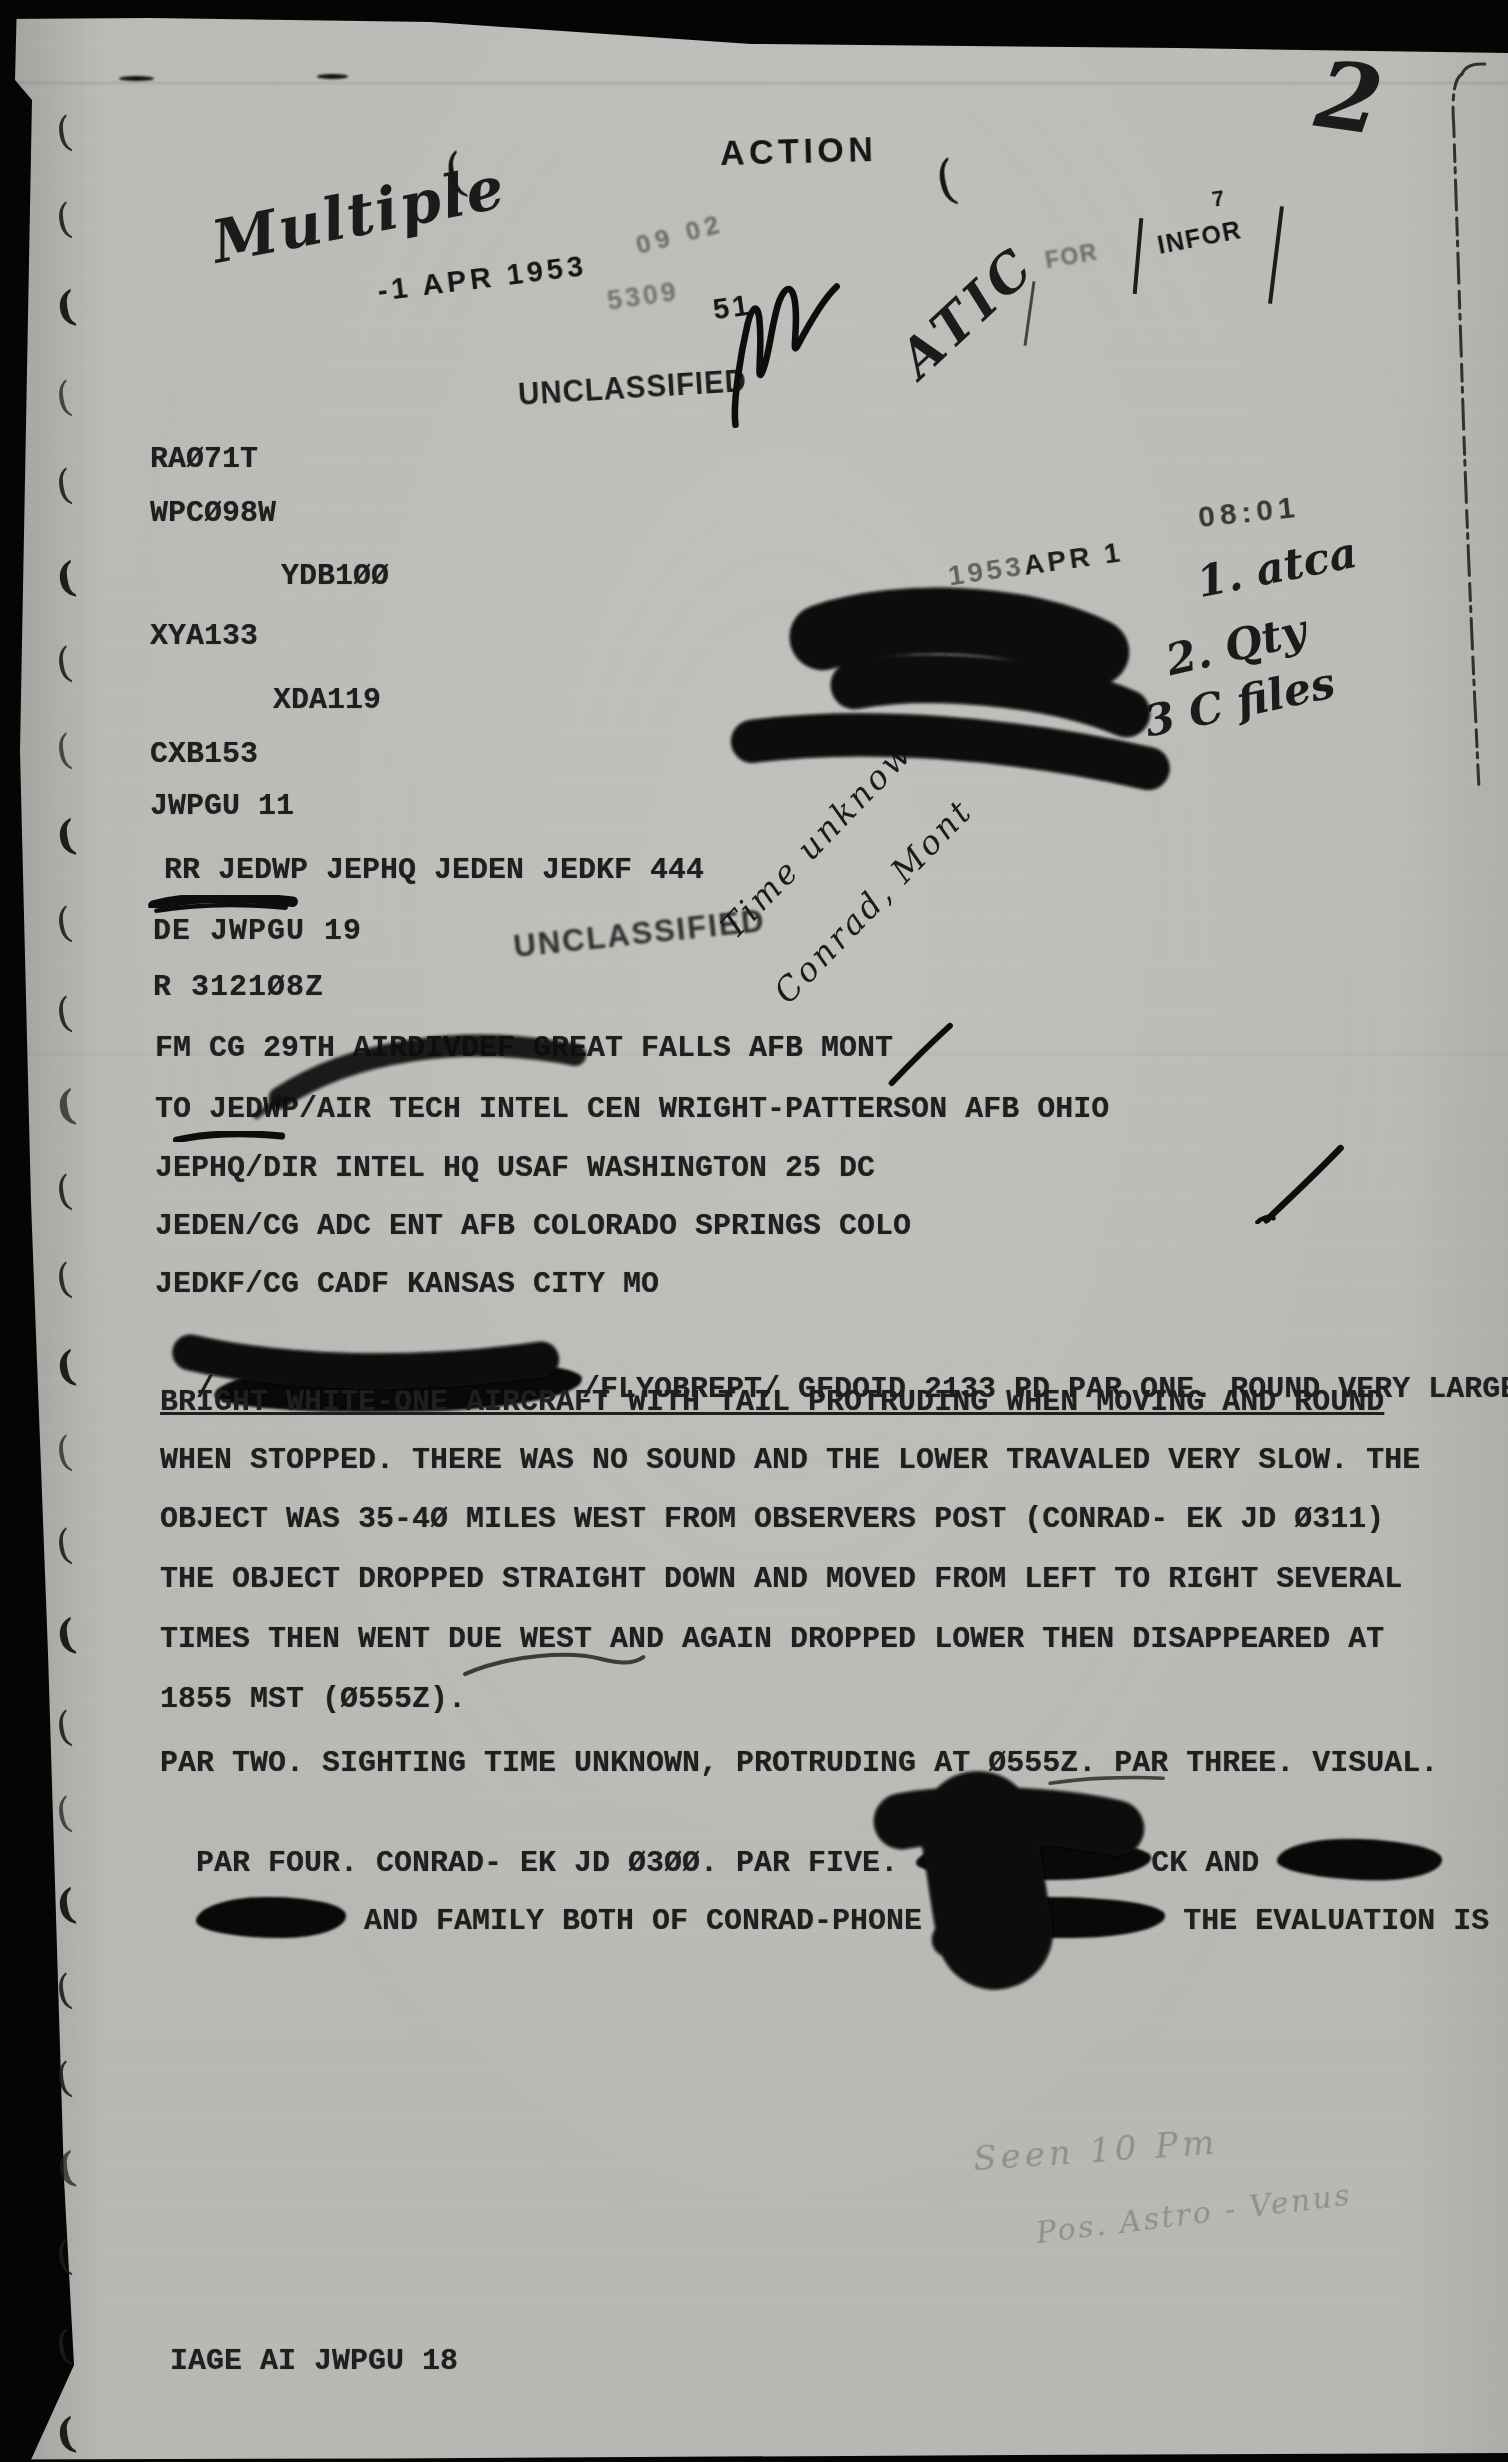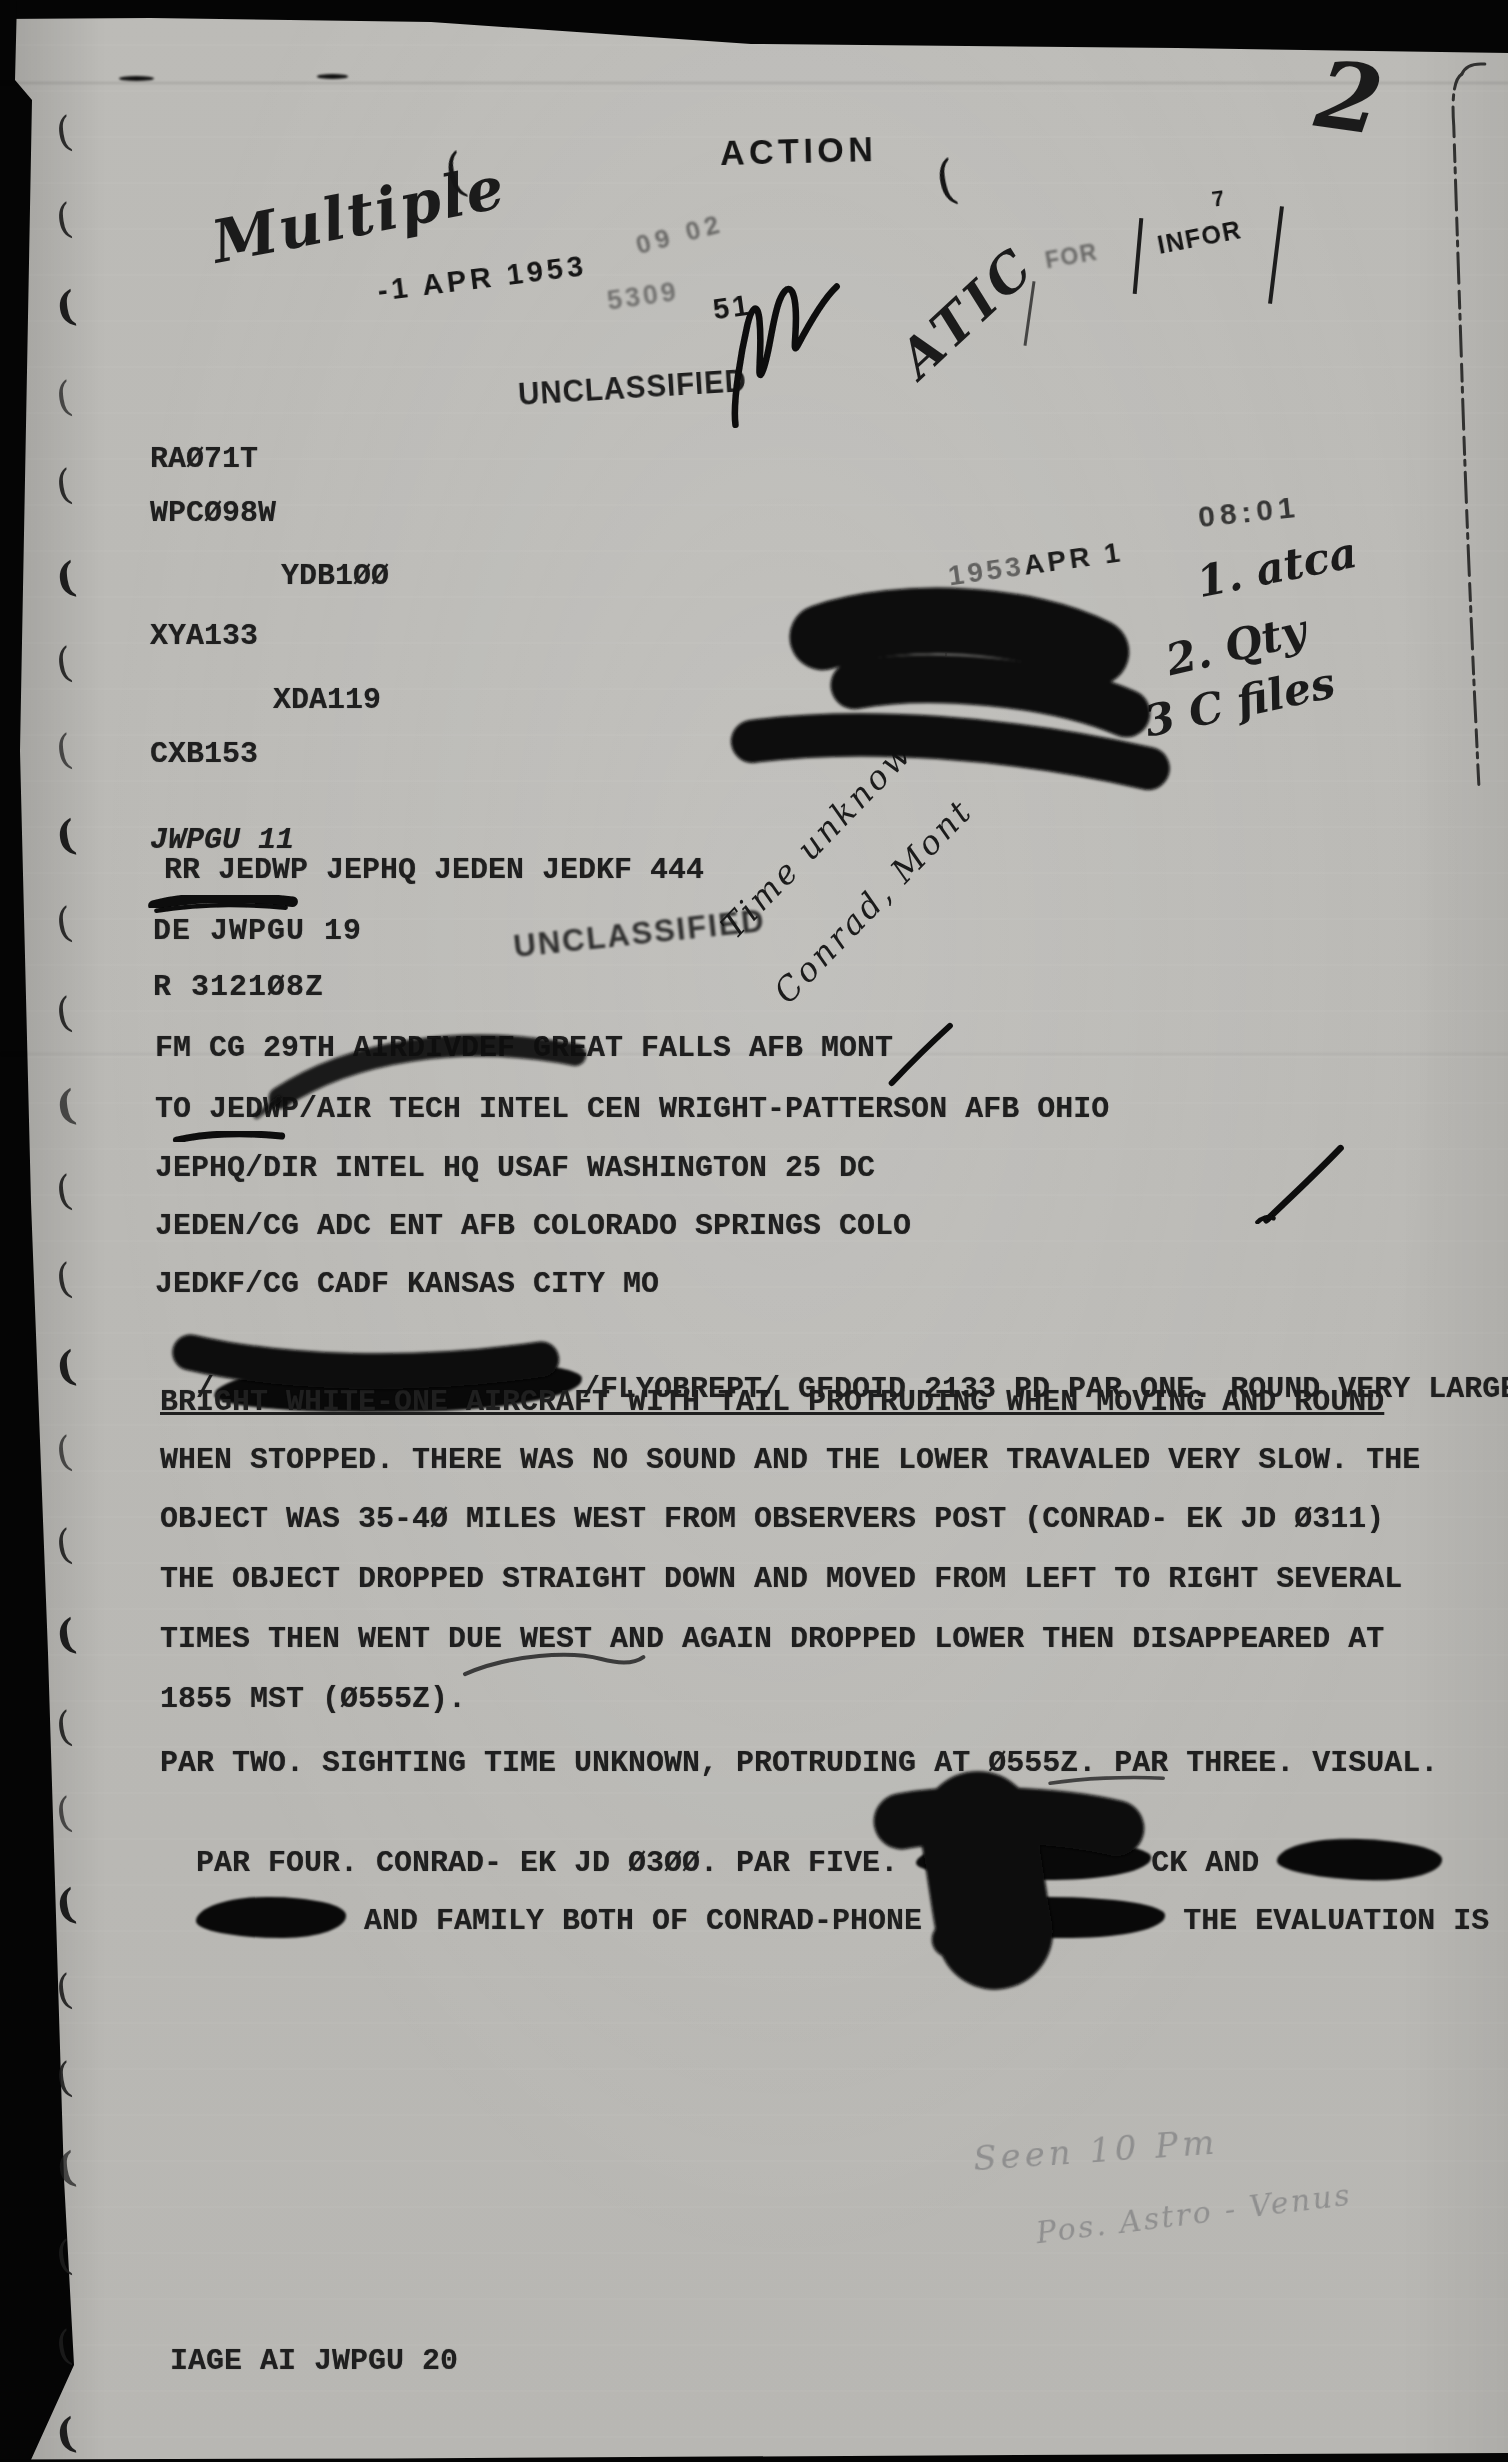--- a/index.html
+++ b/index.html
@@ -114,21 +114,21 @@
   <span style="opacity:.55;">1953</span><span style="opacity:.95;">APR 1</span>
 </div>
 <div class="stamp" style="left:1198px;top:495px;font-size:30px;letter-spacing:5px;transform:rotate(-6deg);opacity:.8;">08:01</div>
 
 <div class="tl" style="left:150px;top:442px;">RAØ71T</div>
 <div class="tl" style="left:150px;top:496px;">WPCØ98W</div>
 <div class="tl" style="left:281px;top:559px;">YDB1ØØ</div>
 <div class="tl" style="left:150px;top:619px;">XYA133</div>
 <div class="tl" style="left:273px;top:675px;margin-top:8px;">XDA119</div>
 <div class="tl" style="left:150px;top:737px;">CXB153</div>
-<div class="tl" style="left:150px;top:823px;font-style:italic;">JWPGU 11</div>
+<div class="tl" style="left:150px;top:789px;">JWPGU 11</div>
 
 <div class="tl" style="left:164px;top:853px;">RR JEDWP JEPHQ JEDEN JEDKF 444</div>
 <div class="tl" style="left:153px;top:914px;letter-spacing:1px;">DE JWPGU 19</div>
 <div class="tl" style="left:153px;top:970px;letter-spacing:1px;">R 3121Ø8Z</div>
 <div class="tl" style="left:155px;top:1031px;">FM CG 29TH AIRDIVDEF GREAT FALLS AFB MONT</div>
 <div class="tl" style="left:155px;top:1092px;">TO JEDWP/AIR TECH INTEL CEN WRIGHT-PATTERSON AFB OHIO</div>
 <div class="tl" style="left:155px;top:1151px;">JEPHQ/DIR INTEL HQ USAF WASHINGTON 25 DC</div>
 <div class="tl" style="left:155px;top:1209px;">JEDEN/CG ADC ENT AFB COLORADO SPRINGS COLO</div>
 <div class="tl" style="left:155px;top:1267px;">JEDKF/CG CADF KANSAS CITY MO</div>
 
@@ -142,21 +142,21 @@
 <div class="tl" style="left:160px;top:1622px;">TIMES THEN WENT DUE WEST AND AGAIN DROPPED LOWER THEN DISAPPEARED AT</div>
 <div class="tl" style="left:160px;top:1682px;">1855 MST (Ø555Z).</div>
 <div class="tl" style="left:160px;top:1746px;">PAR TWO. SIGHTING TIME UNKNOWN, PROTRUDING AT Ø555Z. PAR THREE. VISUAL.</div>
 <div class="tl" style="left:160px;top:1805px;">
   <span>PAR FOUR. CONRAD- EK JD Ø3ØØ. PAR FIVE. </span><span class="redact" style="width:235px;"></span><span>CK AND </span><span class="redact" style="width:165px;transform:rotate(1.5deg);"></span>
 </div>
 <div class="tl" style="left:160px;top:1863px;">
   <span class="redact" style="width:150px;"></span><span> AND FAMILY BOTH OF CONRAD-PHONE </span><span class="redact" style="width:225px;"></span><span> THE EVALUATION IS</span>
 </div>
 
-<div class="tl" style="left:170px;top:2344px;">IAGE AI JWPGU 20</div>
+<div class="tl" style="left:170px;top:2344px;">IAGE AI JWPGU 18</div>
 
 <svg width="1509" height="2462" style="position:absolute;left:0;top:0;pointer-events:none;" xmlns="http://www.w3.org/2000/svg" viewBox="0 0 3012 4915">
   <defs>
     <filter id="b2" x="-30%" y="-30%" width="160%" height="160%">
         <feGaussianBlur stdDeviation="3.5"></feGaussianBlur>
       </filter>
     <filter id="b1" x="-30%" y="-30%" width="160%" height="160%">
         <feGaussianBlur stdDeviation="1.5"></feGaussianBlur>
       </filter>
   </defs>

